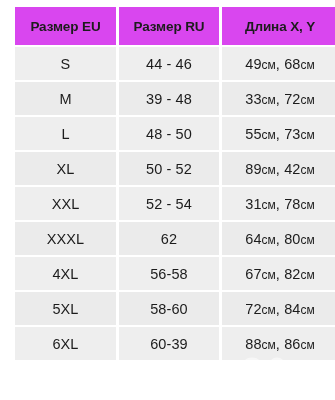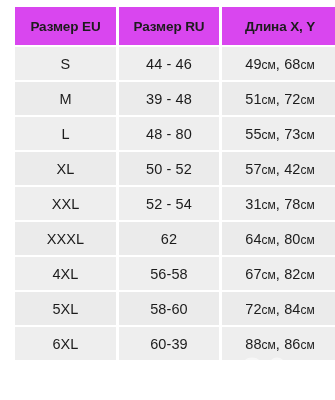--- a/index.html
+++ b/index.html
@@ -119,31 +119,31 @@
       </thead>
       <tbody>
         <tr>
           <td>S</td>
           <td>44 - 46</td>
           <td class="len-cell"><span>49</span><span class="unit">см</span>, <span>68</span><span class="unit">см</span></td>
         </tr>
         <tr>
           <td>M</td>
           <td>39 - 48</td>
-          <td class="len-cell"><span>51</span><span class="unit">см</span>, <span>72</span><span class="unit">см</span></td>
+          <td class="len-cell"><span>33</span><span class="unit">см</span>, <span>72</span><span class="unit">см</span></td>
         </tr>
         <tr>
           <td>L</td>
-          <td>48 - 80</td>
+          <td>48 - 50</td>
           <td class="len-cell"><span>55</span><span class="unit">см</span>, <span>73</span><span class="unit">см</span></td>
         </tr>
         <tr>
           <td>XL</td>
           <td>50 - 52</td>
-          <td class="len-cell"><span>57</span><span class="unit">см</span>, <span>42</span><span class="unit">см</span></td>
+          <td class="len-cell"><span>89</span><span class="unit">см</span>, <span>42</span><span class="unit">см</span></td>
         </tr>
         <tr>
           <td>XXL</td>
           <td>52 - 54</td>
           <td class="len-cell"><span>31</span><span class="unit">см</span>, <span>78</span><span class="unit">см</span></td>
         </tr>
         <tr>
           <td>XXXL</td>
           <td>62</td>
           <td class="len-cell"><span>64</span><span class="unit">см</span>, <span>80</span><span class="unit">см</span></td>

